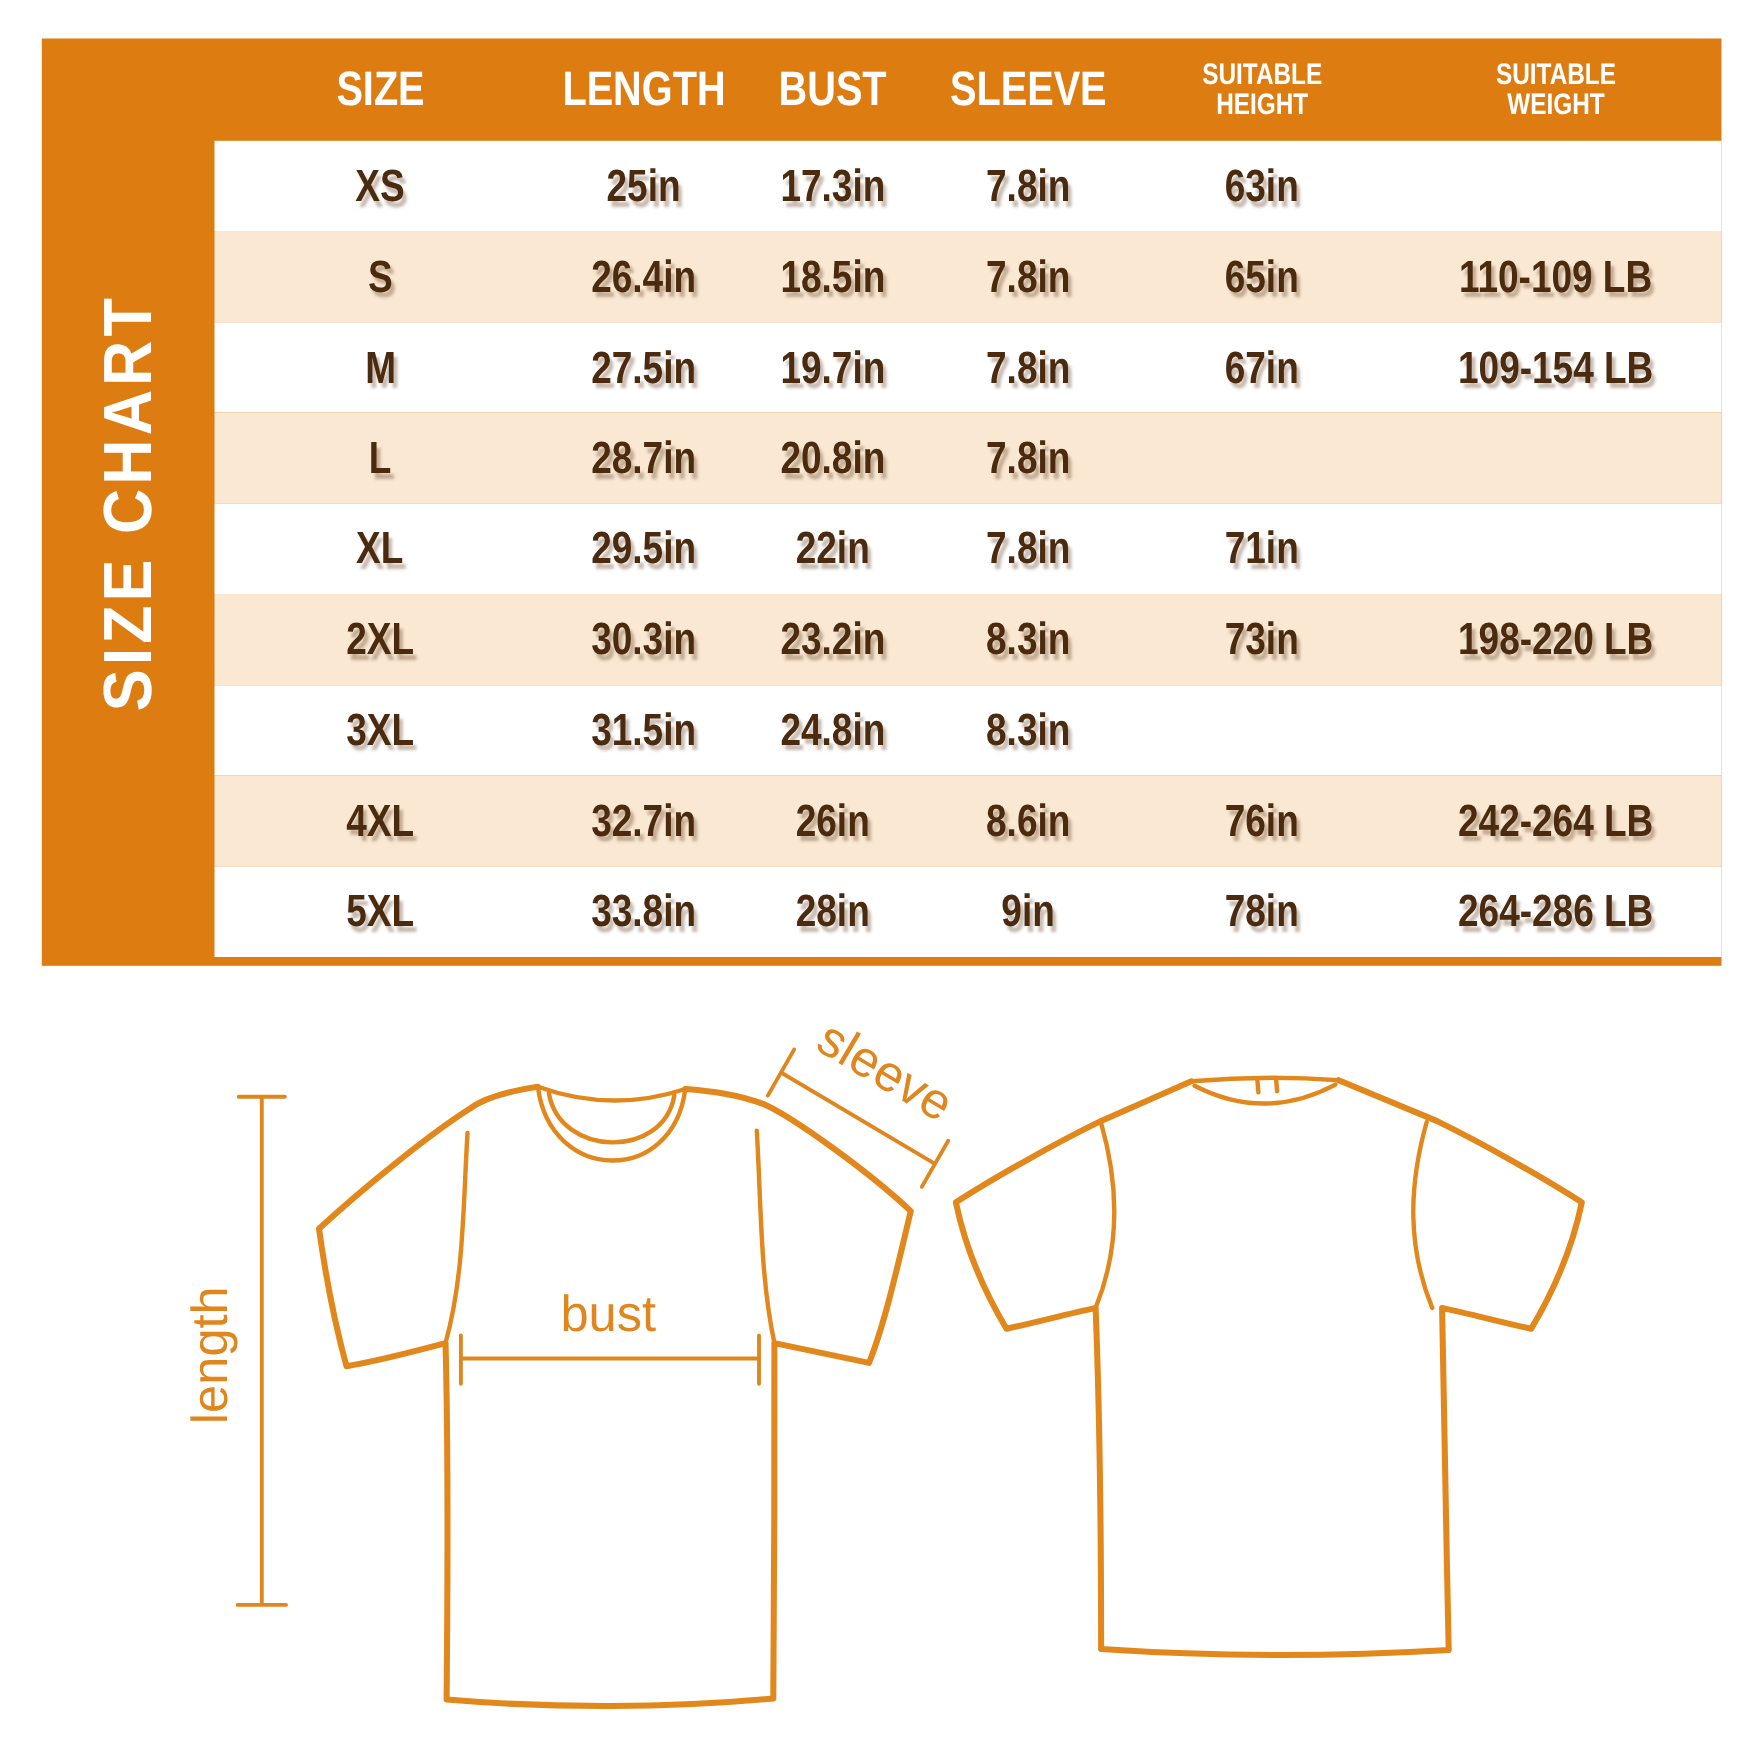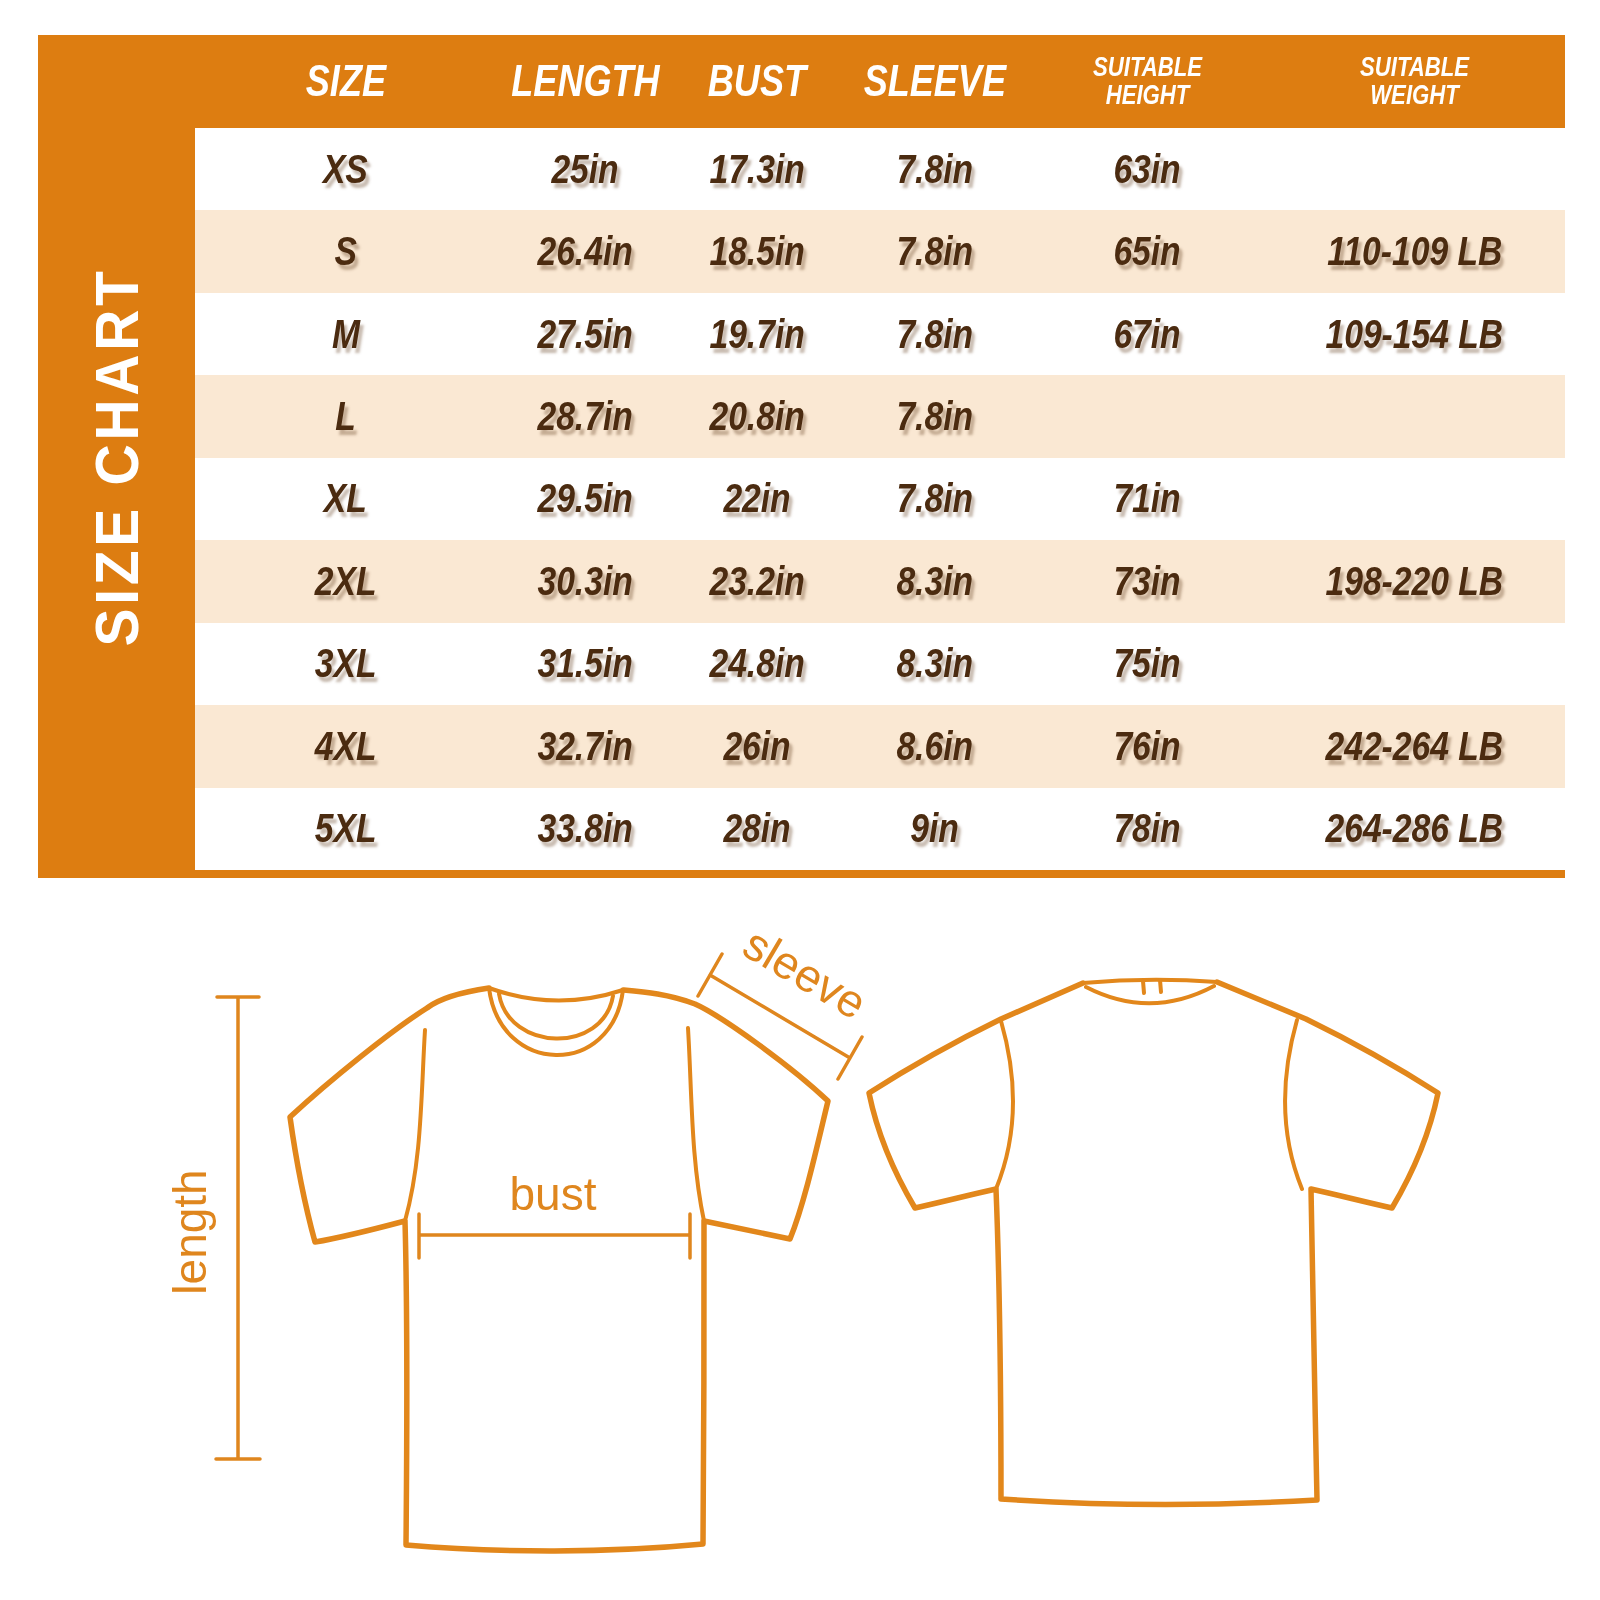--- a/index.html
+++ b/index.html
@@ -19,24 +19,24 @@
     width:157px;height:100%;flex:0 0 157px;
     display:flex;align-items:center;justify-content:center;
   }
   .vtitle{
     margin:0;color:#ffffff;font-weight:bold;font-size:62px;letter-spacing:4px;
     writing-mode:vertical-rl;transform:rotate(180deg) scale(1,0.92);
     white-space:nowrap;
   }
   .tablewrap{flex:1 1 auto;display:flex;flex-direction:column;height:100%;}
   .thead{
-    height:93px;flex:0 0 93px;display:flex;align-items:center;color:#ffffff;font-style:italic;
+    height:93px;flex:0 0 93px;display:flex;align-items:center;color:#ffffff;
   }
   .tbody{height:742px;flex:0 0 742px;display:flex;flex-direction:column;}
-  .tr{flex:1 1 auto;display:flex;background:#ffffff;font-style:italic;}
+  .tr{flex:1 1 auto;display:flex;background:#ffffff;}
   .tr.alt{background:#FAE8D3;}
   .th,.td{display:flex;align-items:center;justify-content:center;text-align:center;}
   .c0{width:22%;} .c1{width:13%;} .c2{width:12%;} .c3{width:14%;} .c4{width:17%;} .c5{width:22%;}
   .sq{display:inline-block;transform:scaleX(0.82);white-space:nowrap;}
   .th .sq{font-weight:bold;font-size:44px;line-height:1.02;letter-spacing:0px;}
   .th.two .sq{font-size:27px;}
   .th .sq span{display:block;}
   .td .sq{
     font-weight:bold;font-size:41px;color:#4B2B10;
     text-shadow:4px 5px 3px rgba(95,58,26,0.35);
@@ -222,23 +222,20 @@
               <span class="sq">3XL</span>
             </div>
           <div class="td c1">
               <span class="sq">31.5in</span>
             </div>
           <div class="td c2">
               <span class="sq">24.8in</span>
             </div>
           <div class="td c3">
               <span class="sq">8.3in</span>
-            </div>
-          <div class="td c4">
-              <span class="sq">75in</span>
             </div>
         </div>
 
         <div class="tr alt">
           <div class="td c0">
               <span class="sq">4XL</span>
             </div>
           <div class="td c1">
               <span class="sq">32.7in</span>
             </div>

